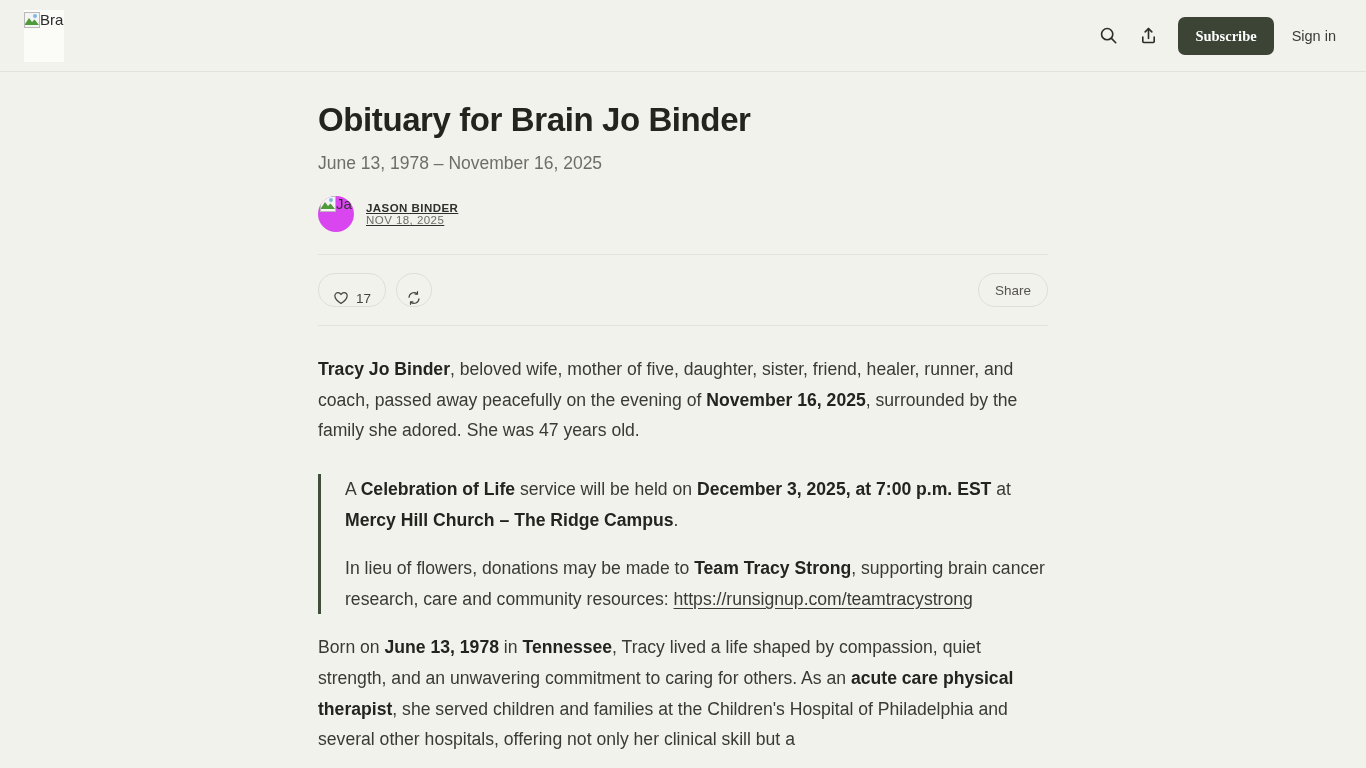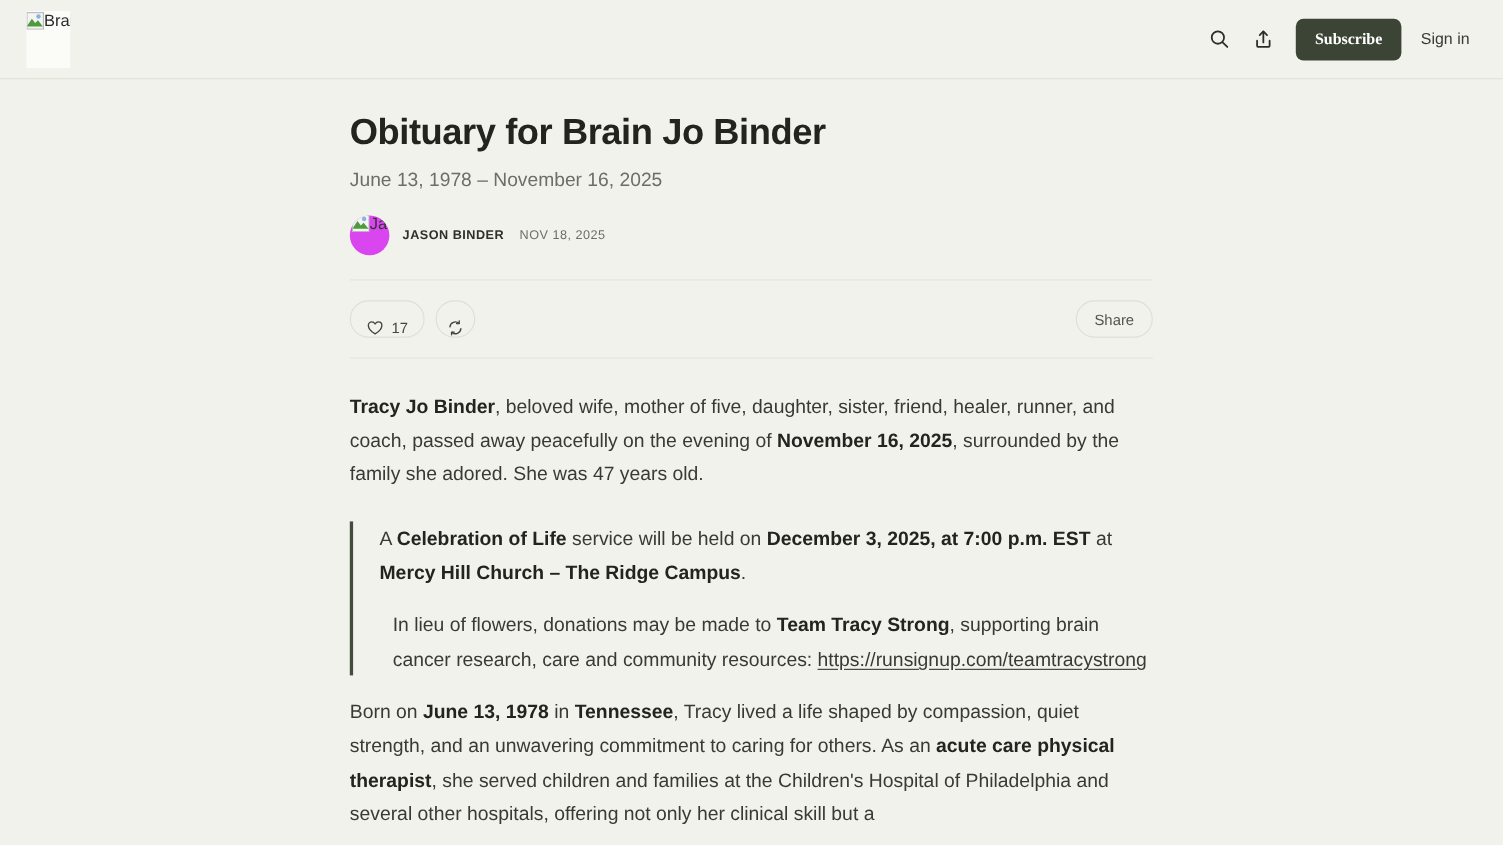--- a/index.html
+++ b/index.html
@@ -163,21 +163,21 @@
     background: #d946ef;
     overflow: hidden;
     display: flex;
     align-items: flex-start;
     justify-content: center;
     font-size: 15px;
     color: #2b2b2b;
     flex: 0 0 auto;
   }
 
-  .byline-text { display: flex; flex-direction: row; gap: 14px; }
+  .byline-text { display: flex; flex-direction: column; gap: 0; text-decoration: underline; }
   .byline-author {
     font-size: 11.5px;
     font-weight: bold;
     letter-spacing: 0.45px;
     color: #2F2F2B;
     text-transform: uppercase;
   }
   .byline-date {
     font-size: 11.5px;
     letter-spacing: 0.45px;
@@ -236,21 +236,21 @@
   }
   .post-body p:first-child { margin-top: 14px; }
   .post-body b, .post-body strong { font-weight: bold; color: #232320; }
 
   blockquote {
     border-left: 3px solid #434D3C;
     padding-left: 24px;
     margin-top: 28px;
   }
   blockquote p { margin-top: 0; }
-  blockquote p + p { margin-top: 26px; margin-left: 12px; }
+  blockquote p + p { margin-top: 26px; }
 
   .body-link {
     color: #3A3A35;
     text-decoration: underline;
     text-underline-offset: 3px;
     cursor: pointer;
   }
 </style>
 </head>
 <body>

